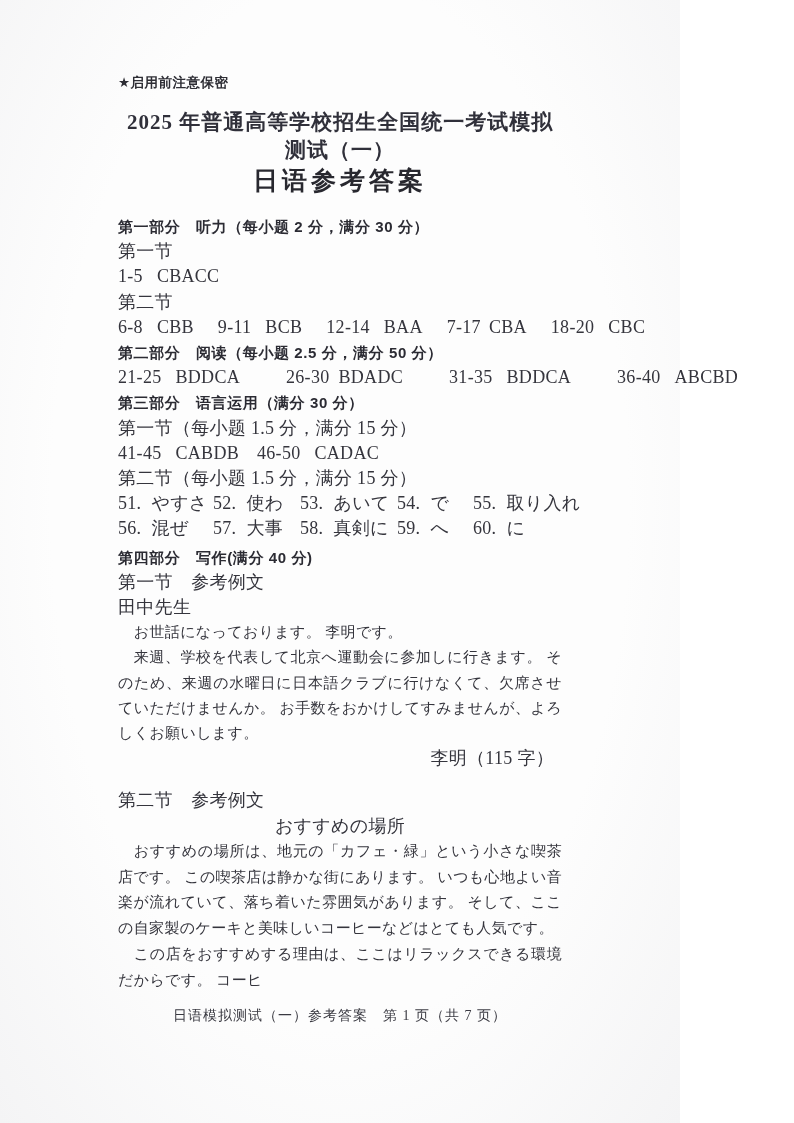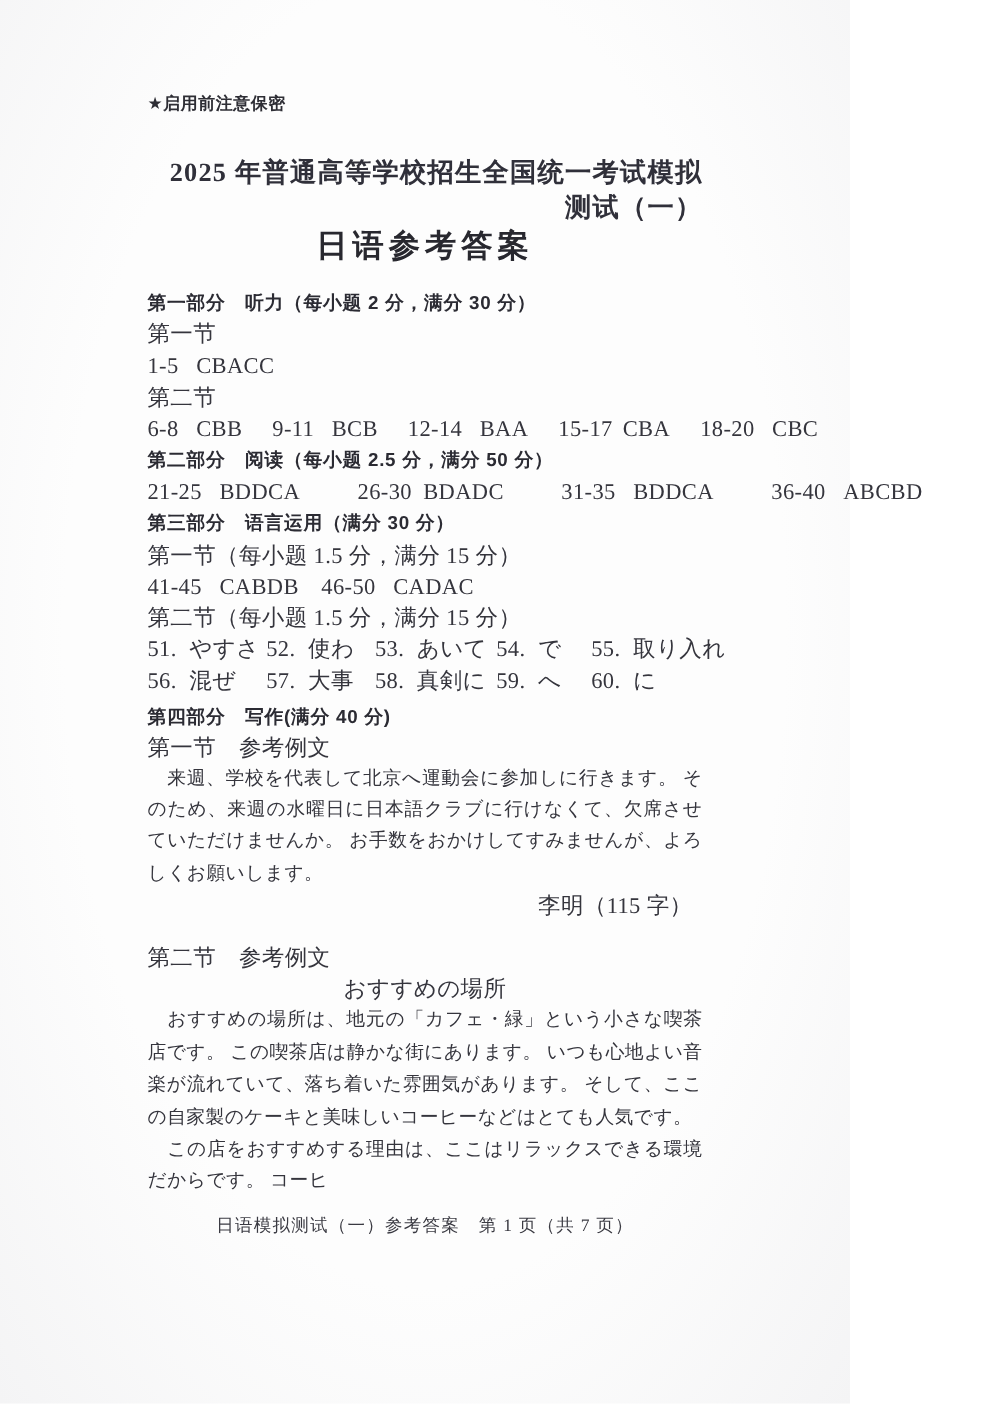--- a/index.html
+++ b/index.html
@@ -17,22 +17,22 @@
     padding: 74px 118px 0 118px;
   }
   .notice {
     font-family: "Liberation Sans", "DejaVu Sans", sans-serif;
     font-weight: bold;
     font-size: 13.5px;
     color: #2e2e35;
     letter-spacing: 0.5px;
   }
   .title {
-    margin-top: 32px;
-    text-align: right;
+    margin-top: 16px;
+    text-align: center;
     font-size: 21px;
     font-weight: 600;
     letter-spacing: 1px;
     color: #30303a;
   }
   .subtitle {
     text-align: center;
     font-family: "Liberation Sans", "DejaVu Sans", sans-serif;
     font-weight: bold;
     font-size: 25px;
@@ -115,21 +115,21 @@
       </span>
       <span class="pair">
         <span class="rng gap14">9-11</span>
         <span class="ltr">BCB</span>
       </span>
       <span class="pair">
         <span class="rng gap14">12-14</span>
         <span class="ltr">BAA</span>
       </span>
       <span class="pair">
-        <span class="rng" style="margin-right:8px;">15-17</span>
+        <span class="rng" style="margin-right:8px;">7-17</span>
         <span class="ltr">CBA</span>
       </span>
       <span class="pair">
         <span class="rng gap14">18-20</span>
         <span class="ltr">CBC</span>
       </span>
     </div>
 
     <div class="line bold">第二部分　阅读（每小题 2.5 分，满分 50 分）</div>
     <div class="line ans-row row-read">
@@ -204,20 +204,22 @@
         <span>へ</span>
       </span>
       <span class="cell">
         <span class="no">60.</span>
         <span>に</span>
       </span>
     </div>
 
     <div class="line bold part4">第四部分　写作(满分 40 分)</div>
     <div class="line">第一节　参考例文</div>
+    <div class="line">田中先生</div>
+    <div class="para indent">お世話になっております。 李明です。</div>
     <div class="para indent">来週、学校を代表して北京へ運動会に参加しに行きます。 そのため、来週の水曜日に日本語クラブに行けなくて、欠席させていただけませんか。 お手数をおかけしてすみませんが、よろしくお願いします。</div>
     <div class="line right">李明（115 字）</div>
 
     <div class="line mt-blank">第二节　参考例文</div>
     <div class="line center">おすすめの場所</div>
     <div class="para indent essay-para">おすすめの場所は、地元の「カフェ・緑」という小さな喫茶店です。 この喫茶店は静かな街にあります。 いつも心地よい音楽が流れていて、落ち着いた雰囲気があります。 そして、ここの自家製のケーキと美味しいコーヒーなどはとても人気です。</div>
     <div class="para indent essay-para">この店をおすすめする理由は、ここはリラックスできる環境だからです。 コーヒ</div>
 
   </div>
 

